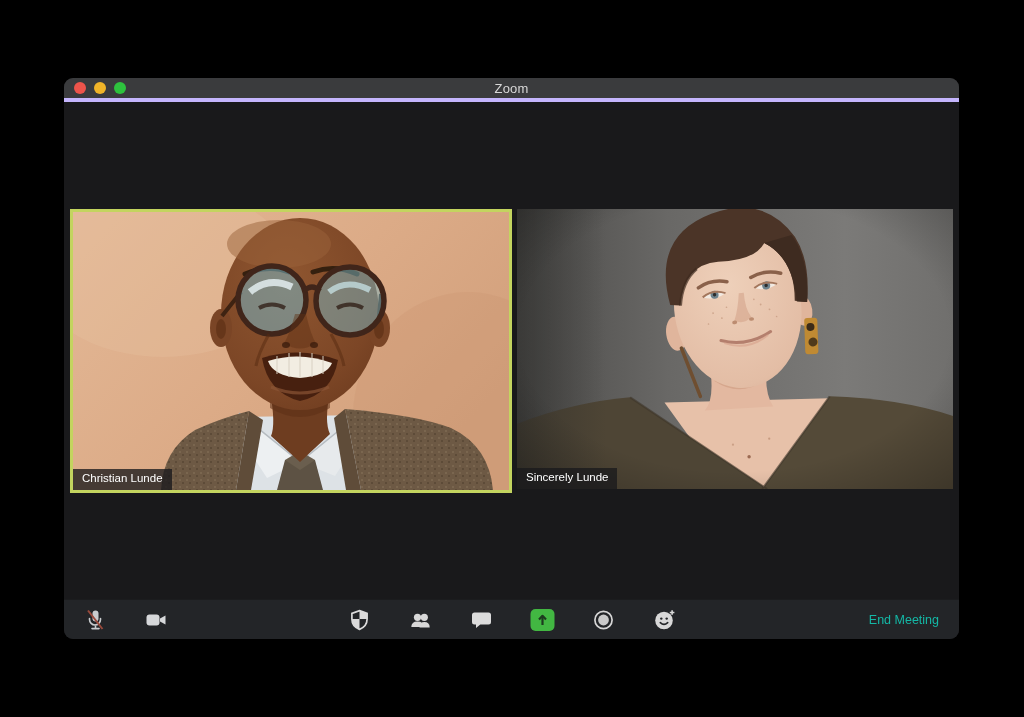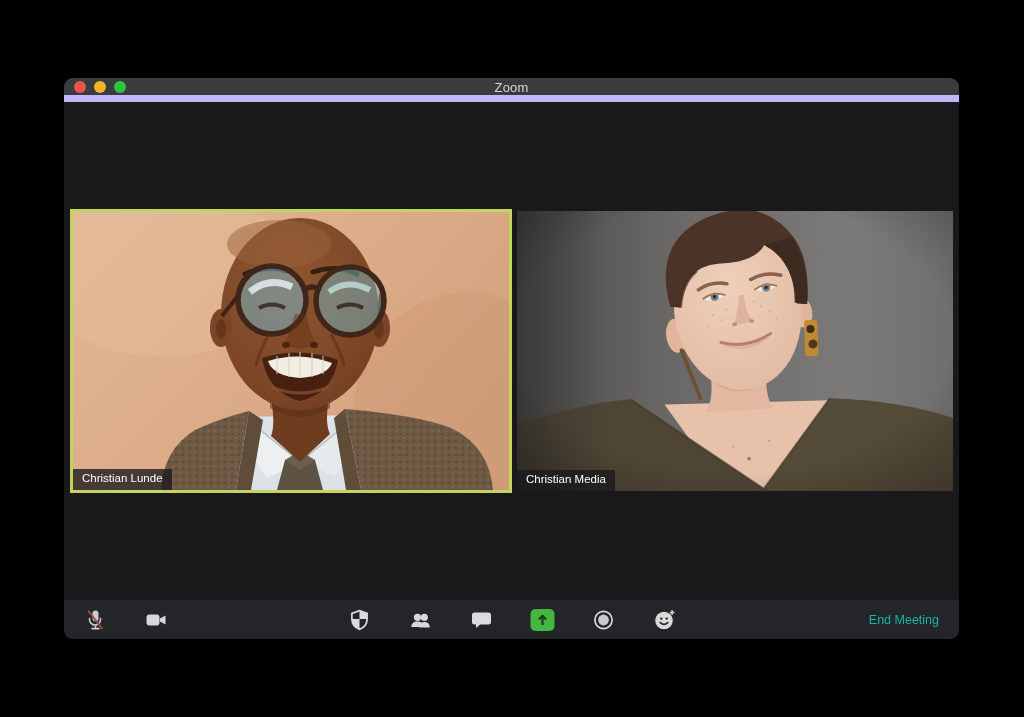--- a/index.html
+++ b/index.html
@@ -10,32 +10,32 @@
   .window {
     position:absolute; left:64px; top:78px; width:895px; height:561px;
     background:#19191b; border-radius:9px; overflow:hidden;
     box-shadow:0 22px 60px rgba(0,0,0,.65);
     display:flex; flex-direction:column;
   }
 
   
   .titlebar {
     position:relative; height:24px; flex:0 0 24px; background:#3a3b3d;
-    border-bottom:7px solid #c4b5fd; display:flex; align-items:flex-end; justify-content:center;
+    border-bottom:4px solid #c4b5fd; display:flex; align-items:center; justify-content:center;
   }
   .traffic { position:absolute; left:10px; top:0; height:100%; display:flex; align-items:center; gap:8px; }
   .light { width:12px; height:12px; border-radius:50%; display:inline-block; }
   .light.red    { background:#ed544b; }
   .light.yellow { background:#f0b429; }
   .light.green  { background:#2ec23e; }
   .win-title { color:#d8d8d8; font-size:13px; font-weight:500; letter-spacing:.2px; }
 
   
   .content { flex:1 1 auto; background:#19191b; display:flex; align-items:center; justify-content:center; }
-  .tiles { display:flex; align-items:center; gap:5px; }
+  .tiles { display:flex; gap:5px; }
   .tile { position:relative; width:436px; height:280px; background:#2a2a2c; overflow:hidden; flex:0 0 auto; }
   .tile.active { width:442px; height:284px; border:3px solid #c3d45f; }
   .tile svg { display:block; width:100%; height:100%; }
   .name-label {
     position:absolute; left:0; bottom:0; background:rgba(26,26,28,.78);
     color:#fff; font-size:11.5px; line-height:1; padding:4px 9px 5px; white-space:nowrap;
   }
 
   
   .toolbar {
@@ -233,21 +233,21 @@
                 <rect x="283" y="118" width="13" height="36" rx="3" fill="#c08a33"></rect>
                 <circle cx="289" cy="127" r="4" fill="#3c2b18"></circle>
                 <circle cx="291" cy="142" r="4.5" fill="#3c2b18" opacity="0.85"></circle>
               </g>
             </g>
 
             <rect width="90" height="278" fill="url(#leftShade)"></rect>
             <rect width="436" height="278" fill="url(#svign)"></rect>
           </svg>
           <div class="name-label">
-            <span>Christian Media</span>
+            <span>Sincerely Lunde</span>
           </div>
         </div>
 
       </div>
     </div>
 
     <div class="toolbar">
       <div class="tb-group tb-left">
         <button class="tb-btn">
           <svg width="24" height="24" viewBox="0 0 24 24">

